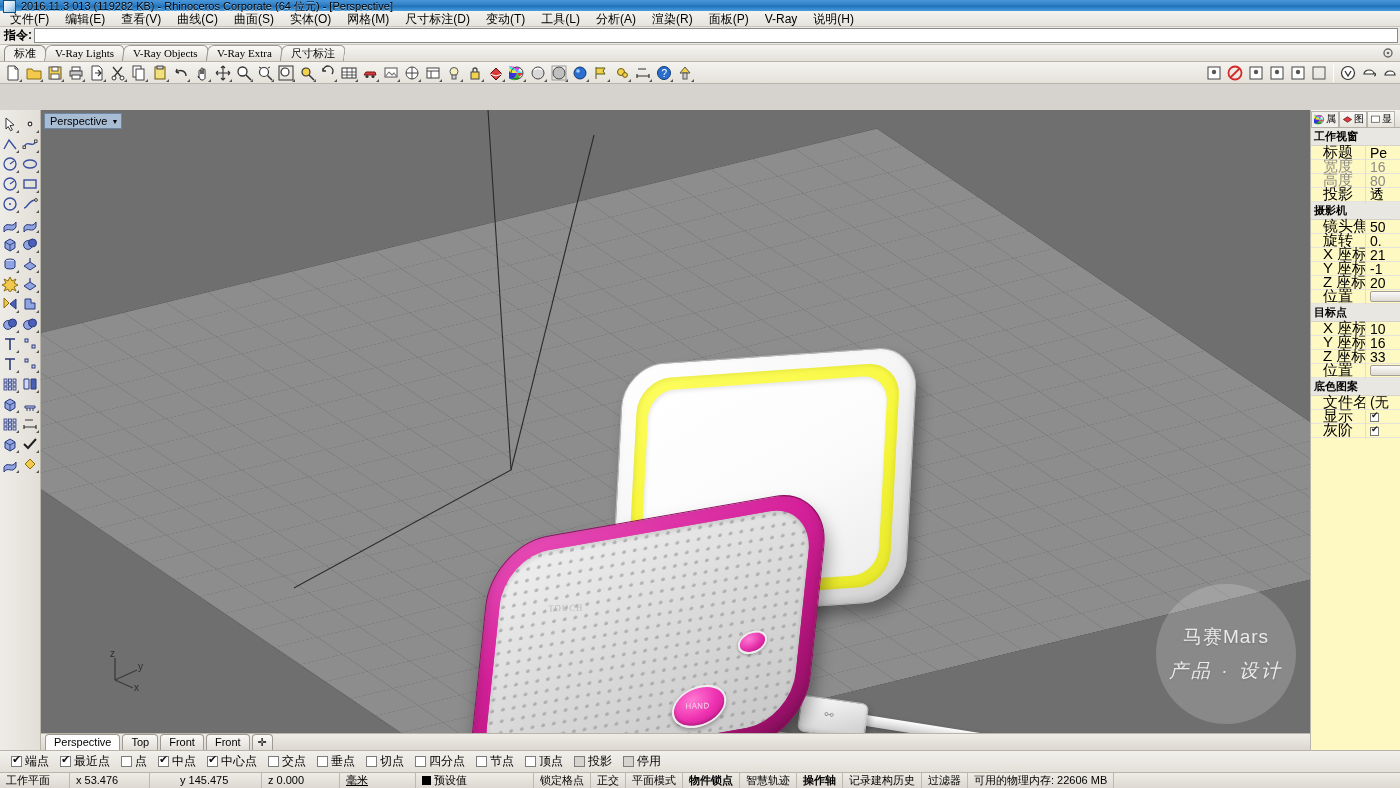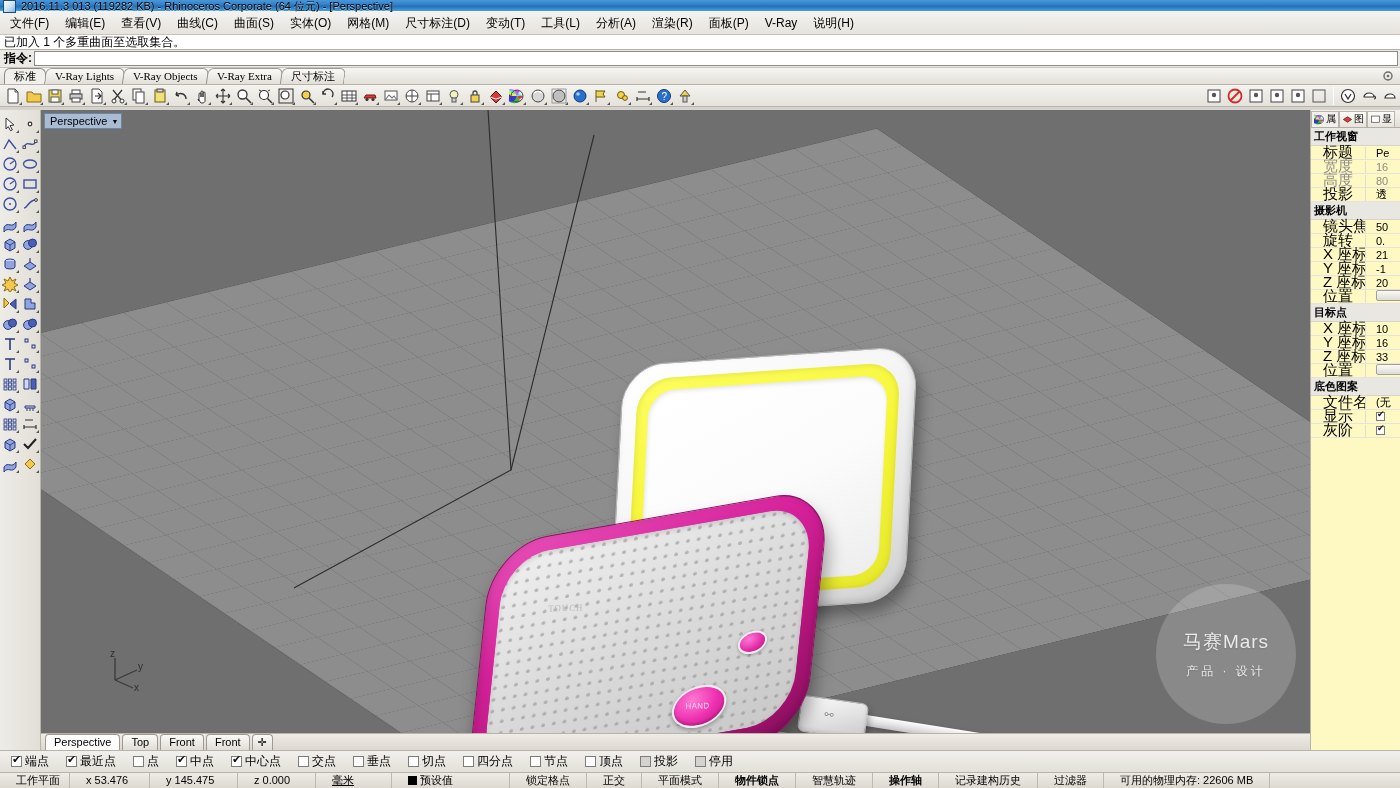--- a/index.html
+++ b/index.html
@@ -29,21 +29,21 @@
     background: linear-gradient(135deg,#ffffff 0%, #cfe3f5 50%, #7fb5e0 100%);
     border: 1px solid #12507f;
   }
   .tb-title {
     color: #000; font-size: 11px; font-family: "Liberation Sans", sans-serif;
     white-space: nowrap; text-shadow: 0 1px 0 rgba(255,255,255,.5);
   }
 
   
   .menubar {
-    height: 24px;
+    height: 16px;
     background: linear-gradient(to bottom,#f4f3f0,#e6e3dd);
     border-bottom: 1px solid #c7c3ba;
     display: flex; align-items: center; padding-left: 2px;
   }
   .menubar .mi {
     font-size: 12px; color: #000; padding: 0 8px; line-height: 16px;
     white-space: nowrap; cursor: default;
   }
 
   
@@ -155,49 +155,49 @@
   .rp-tab { display:flex; align-items:center; gap:1px; padding:1px 2px; height:16px;
             border:1px solid #b9b4aa; border-bottom:none; background:linear-gradient(to bottom,#fcfbf9,#e7e4dd);
             font-size:10px; }
   .rp-tab.active { background:#f2f0ec; }
   .rp-body { flex:1; overflow:hidden; background:#fef9c3; }
   .rp-section { font-weight:bold; background:#e9e7e1; padding:1px 3px; color:#000;
                 border-bottom:1px solid #d6d3cb; font-size:11px; }
   .rp-row { display:flex; align-items:center; height:14px; border-bottom:1px solid #e6e3dc; }
   .rp-key { width:54px; padding-left:12px; font-size:15px; color:#000; white-space:nowrap; overflow:hidden; }
   .rp-key.dim { color:#8e8b84; }
-  .rp-val { flex:1; font-size:11px; color:#000; overflow:hidden; white-space:nowrap;
-            border-left:1px solid #e0ddd5; padding-left:10px; }
+  .rp-val { flex:1; font-size:14px; color:#000; overflow:hidden; white-space:nowrap;
+            border-left:1px solid #e0ddd5; padding-left:4px; }
   .rp-val.dim { color:#8e8b84; }
   .rp-btn { height:11px; background:linear-gradient(to bottom,#fbfaf8,#dedbd4); border:1px solid #a4a098;
             border-radius:2px; width:34px; display:inline-block; }
   .rp-check { width:9px;height:9px;border:1px solid #7a7a7a;background:#fff;display:inline-block;
               position:relative; }
   .rp-check:after { content:"✔"; position:absolute; left:0px; top:-4px; font-size:9px; color:#1a1a1a; }
 
   
   .osnap {
     position:absolute; left:0; right:0; bottom:16px; height:22px;
     background: linear-gradient(to bottom,#f2f0ec,#e3e0d9);
     border-top:1px solid #b9b4aa;
-    display:flex; align-items:center; padding-left:6px; gap:7px;
+    display:flex; align-items:center; padding-left:6px; gap:1px;
   }
   .osnap-item { display:flex; align-items:center; gap:3px; padding:0 5px; font-size:12px; color:#000; }
   .cb { width:11px; height:11px; border:1px solid #7d7d7d; background:#fff; position:relative; display:inline-block; }
   .cb.checked:after { content:"✔"; position:absolute; left:0px; top:-4px; font-size:11px; color:#111; }
   .cb.gray { background:#d6d3ce; }
 
   
   .statusbar {
     position:absolute; left:0; right:0; bottom:0; height:16px;
     background: linear-gradient(to bottom,#eeece6,#ddd9d1);
     border-top:1px solid #b9b4aa;
     display:flex; align-items:center; font-size:11px;
   }
-  .sb-cell { padding:0 16px; height:15px; line-height:15px; border-right:1px solid #bdb9b1;
+  .sb-cell { padding:0 6px; height:15px; line-height:15px; border-right:1px solid #bdb9b1;
              white-space:nowrap; color:#000; display:flex; align-items:center; gap:3px;}
   .sb-cell.bold { font-weight:bold; }
   .sb-swatch { width:9px;height:9px;background:#000;display:inline-block; }
 
   
   .ground {
     position:absolute; left:0; top:0; width:100%; height:100%;
     background:#6f6f6f;
   }
   .plane {
@@ -304,21 +304,21 @@
 
   .axis-ind { position:absolute; left:66px; bottom:58px; width:46px; height:46px; color:#3a3a3a;
               font-size:11px; }
   .watermark {
     position:absolute; right:14px; bottom:26px; width:140px; height:140px;
     border-radius:50%; background: rgba(255,255,255,.18);
     display:flex; flex-direction:column; align-items:center; justify-content:center;
     color:#eaeaea; font-size:19px; letter-spacing:1px; gap:8px;
     text-shadow:0 1px 2px rgba(0,0,0,.15);
   }
-  .watermark .l2 { font-size:12px; letter-spacing:3px; }
+  .watermark .l2 { font-size:19px; letter-spacing:3px;font-style:italic; }
 </style>
 </head>
 <body>
 
 <div id="app">
 
   <div class="titlebar">
     <div class="tb-inner">
       <div class="tb-icon"></div>
       <div class="tb-title">2016.11.3 013 (119282 KB) - Rhinoceros Corporate (64 位元) - [Perspective]</div>
@@ -336,21 +336,20 @@
       <div class="mi">尺寸标注(D)</div>
       <div class="mi">变动(T)</div>
       <div class="mi">工具(L)</div>
       <div class="mi">分析(A)</div>
       <div class="mi">渲染(R)</div>
       <div class="mi">面板(P)</div>
       <div class="mi">V-Ray</div>
       <div class="mi">说明(H)</div>
     </div>
 
-  <div class="cmd-hist">已加入 1 个多重曲面至选取集合。</div>
 
   <div class="cmd-row">
     <span class="cmd-label">指令:</span>
     <input class="cmd-input" value="" placeholder="" style="">
   </div>
 
   <div class="tabstrip" id="tabstrip">
     <div class="tab active"><span>标准</span></div>
       <div class="tab"><span>V-Ray Lights</span></div>
       <div class="tab"><span>V-Ray Objects</span></div>
@@ -1148,21 +1147,21 @@
       </div>
     </div>
 
   <div class="statusbar" id="statusbar">
       <div class="sb-cell" style="width: 70px;">
         <span>工作平面</span>
       </div>
       <div class="sb-cell" style="width: 80px;">
         <span>x 53.476</span>
       </div>
-      <div class="sb-cell" style="width: 88px;">
+      <div class="sb-cell" style="width: 88px; margin-left: 24px;">
         <span>y 145.475</span>
       </div>
       <div class="sb-cell" style="width: 78px;">
         <span>z 0.000</span>
       </div>
       <div class="sb-cell" style="width: 76px; text-decoration: underline;">
         <span>毫米</span>
       </div>
       <div class="sb-cell" style="width: 118px;">
         <span class="sb-swatch"></span>

